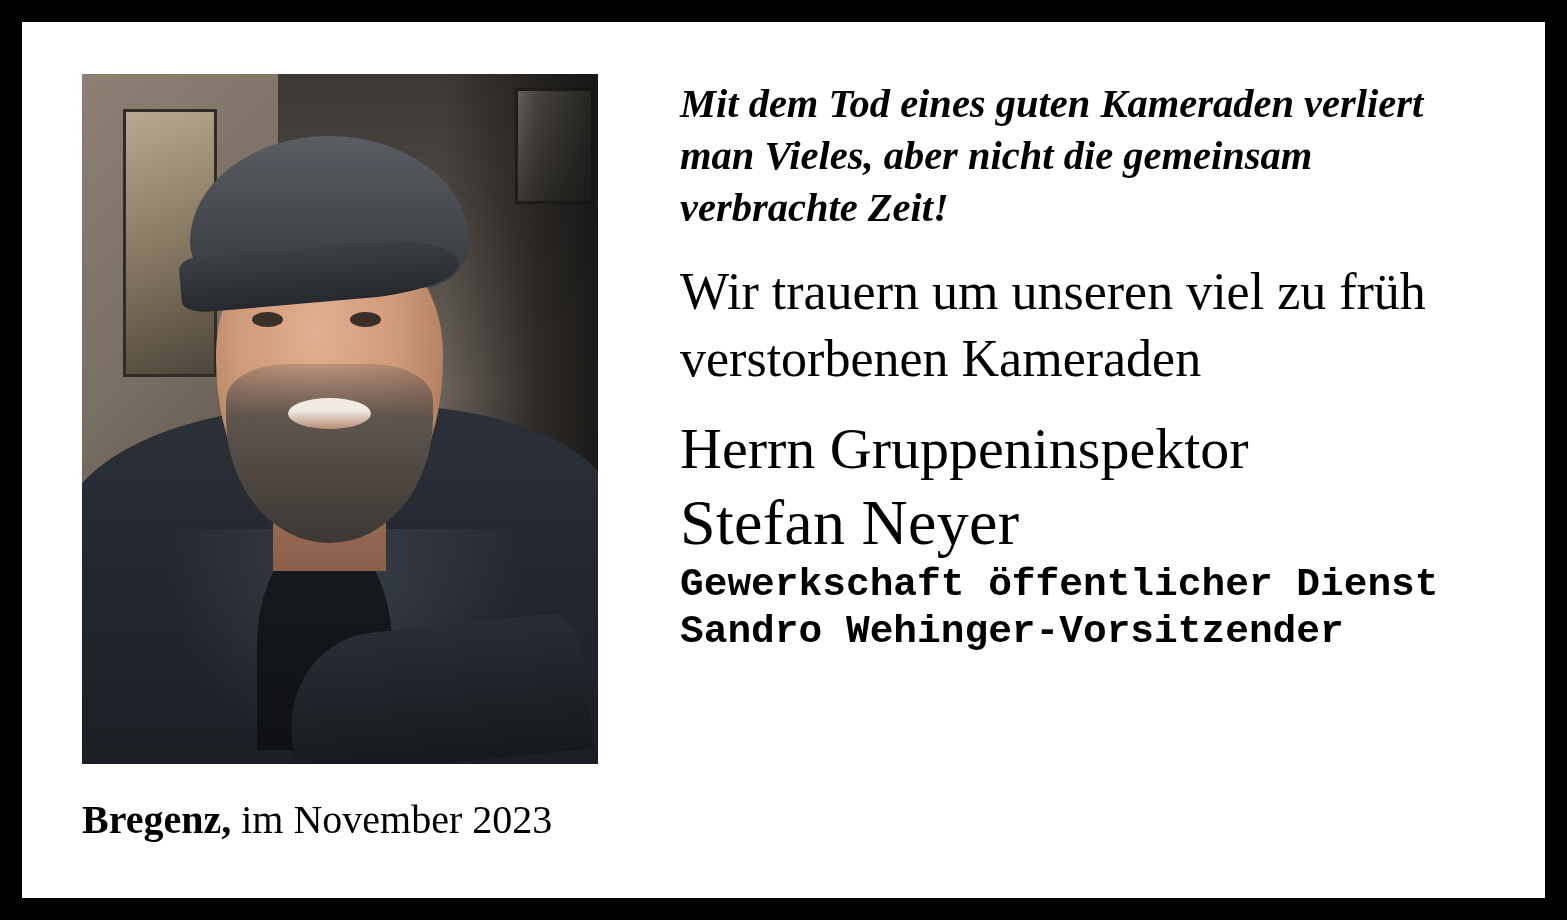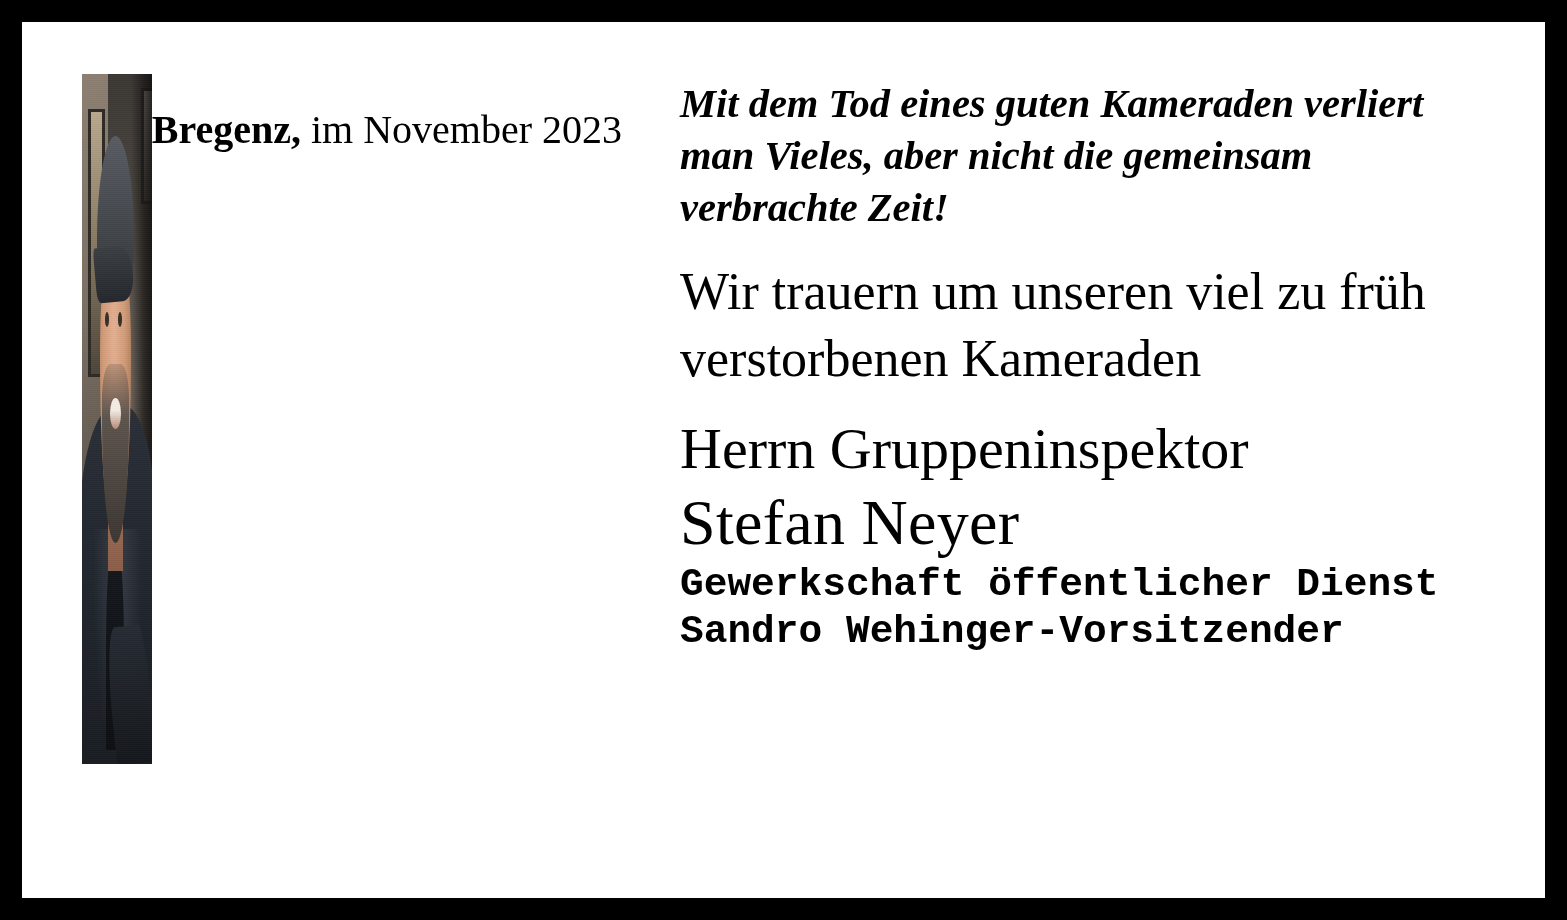--- a/index.html
+++ b/index.html
@@ -25,21 +25,21 @@
     height: 100%;
     background: #ffffff;
     display: flex;
     flex-direction: row;
     padding: 52px 60px 40px 60px;
   }
   .left-col {
     width: 540px;
     flex: 0 0 540px;
     display: flex;
-    flex-direction: row;
+    flex-direction: column;
     align-items: flex-start;
   }
   .portrait {
     width: 516px;
     height: 690px;
     position: relative;
     overflow: hidden;
     background: #6e6a64;
   }
   

